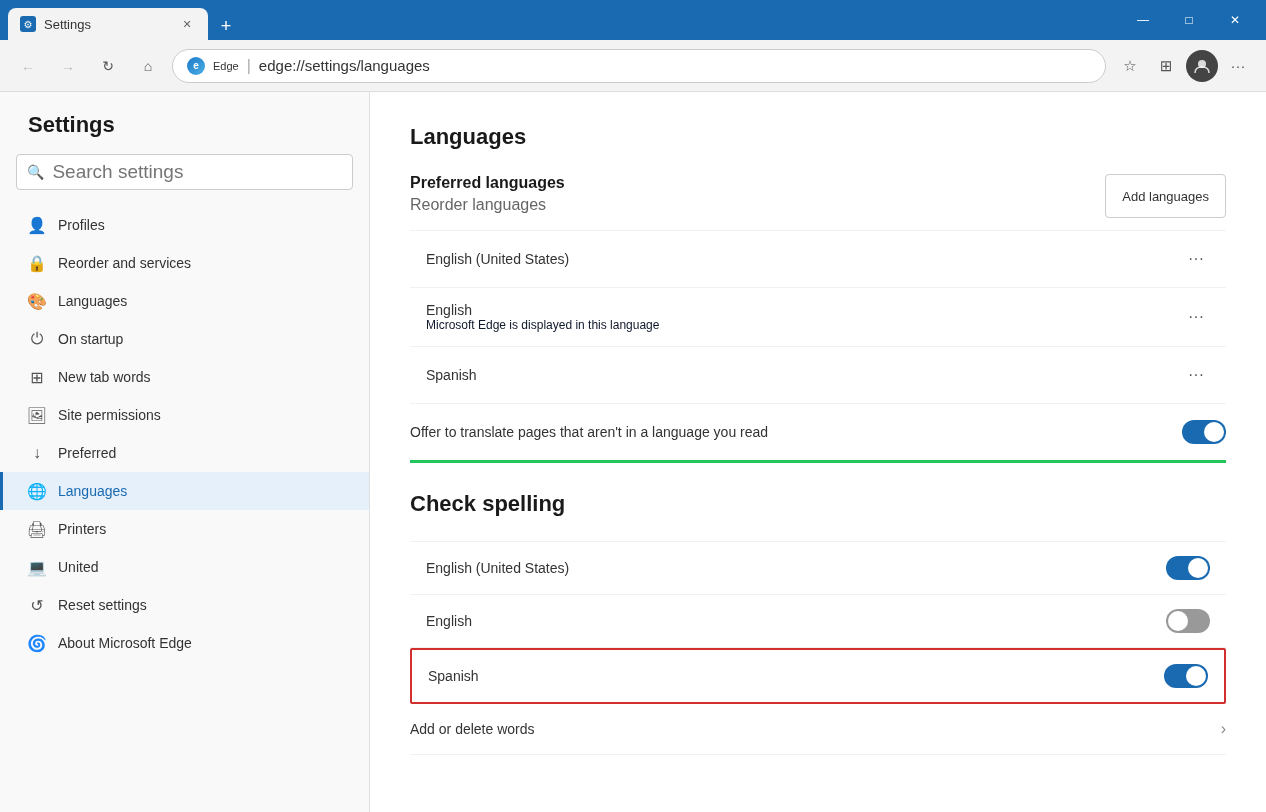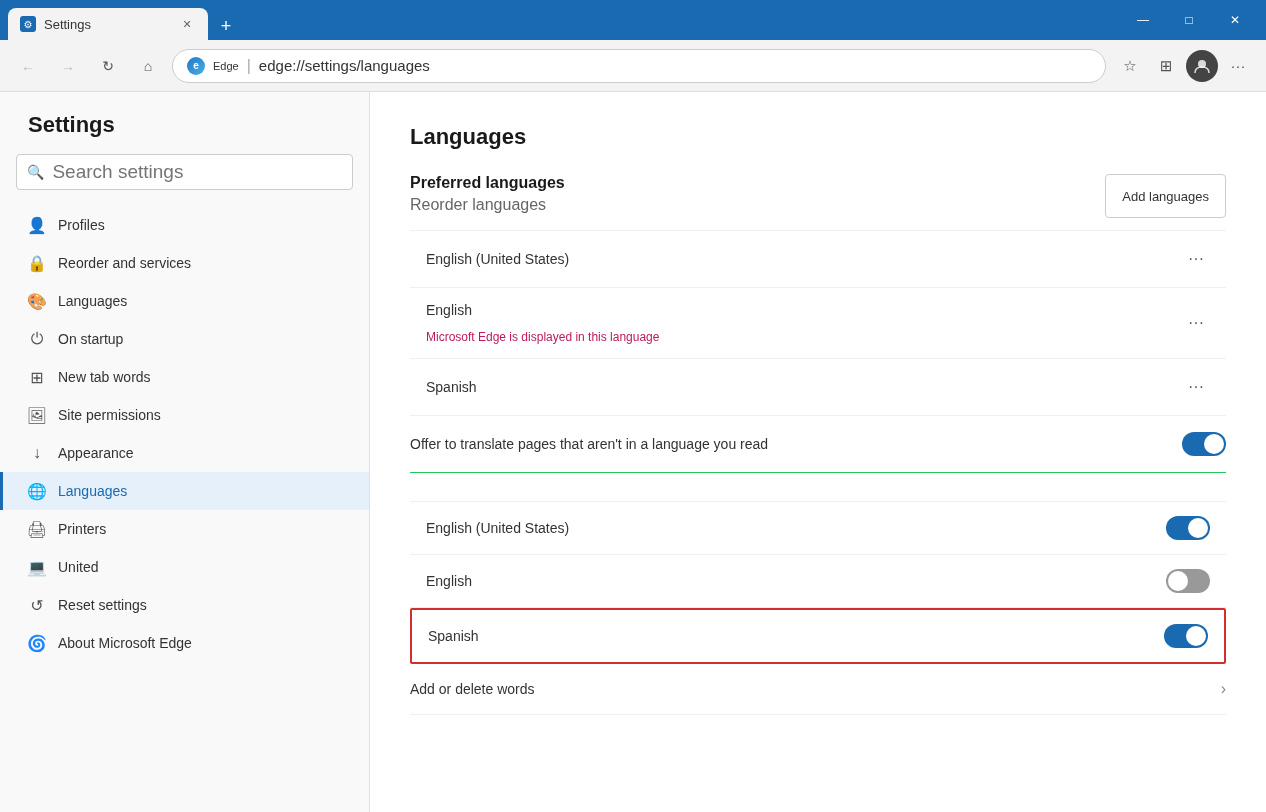--- a/index.html
+++ b/index.html
@@ -210,32 +210,32 @@
       color: #333;
     }
     .lang-row {
       display: flex;
       align-items: center;
       padding: 14px 16px;
       border-bottom: 1px solid #f0f0f0;
     }
     .lang-row:first-child { border-top: 1px solid #f0f0f0; }
     .lang-name { font-size: 14px; color: #333; flex: 1; }
-    .lang-subtitle { font-size: 12px; color: #be185d; margin-top: 12px; }
+    .lang-subtitle { font-size: 12px; color: #0f172a; margin-top: 0; }
     .more-btn {
       width: 28px; height: 28px;
       border-radius: 4px;
       display: flex; align-items: center; justify-content: center;
       font-size: 16px; color: #555; cursor: pointer;
     }
     .toggle-row {
       display: flex;
       align-items: center;
       padding: 16px 0;
-      border-bottom: 1px solid #22c55e;
+      border-bottom: 3px solid #22c55e;
     }
     .toggle-label { font-size: 14px; color: #333; flex: 1; }
     .toggle {
       width: 44px; height: 24px;
       border-radius: 12px;
       position: relative;
       cursor: pointer;
       flex-shrink: 0;
     }
     .toggle.on { background: #1a6ab1; }
@@ -354,21 +354,21 @@
         <div class="nav-item">
     <span class="nav-icon">⊞</span>
     <span>New tab words</span>
   </div>
         <div class="nav-item">
     <span class="nav-icon">🖼</span>
     <span>Site permissions</span>
   </div>
         <div class="nav-item">
     <span class="nav-icon">↓</span>
-    <span>Appearance</span>
+    <span>Preferred</span>
   </div>
         <div class="nav-item active">
     <span class="nav-icon">🌐</span>
     <span>Languages</span>
   </div>
         <div class="nav-item">
     <span class="nav-icon">🖨</span>
     <span>Printers</span>
   </div>
         <div class="nav-item">
@@ -424,20 +424,21 @@
 
       <div class="toggle-row">
         <span class="toggle-label">Offer to translate pages that aren't in a language you read</span>
         <div class="toggle on">
           <div class="toggle-thumb"></div>
         </div>
       </div>
     </div>
 
     <div class="spellcheck-section">
+      <div class="section-title">Check spelling</div>
 
 
       <div id="spell-lang-list">
           <div class="spell-lang-row">
     <span class="spell-lang-name">English (United States)</span>
     <div class="toggle on">
       <div class="toggle-thumb"></div>
     </div>
   </div>
           <div class="spell-lang-row">

